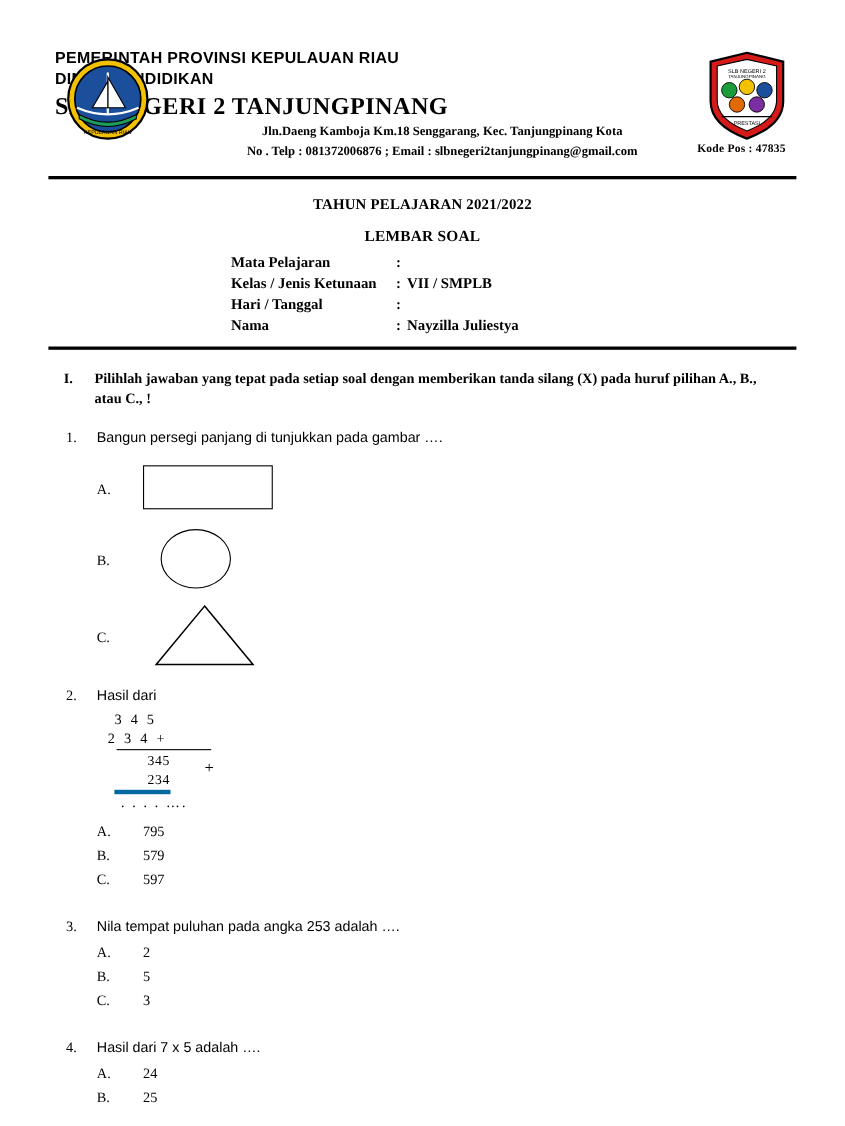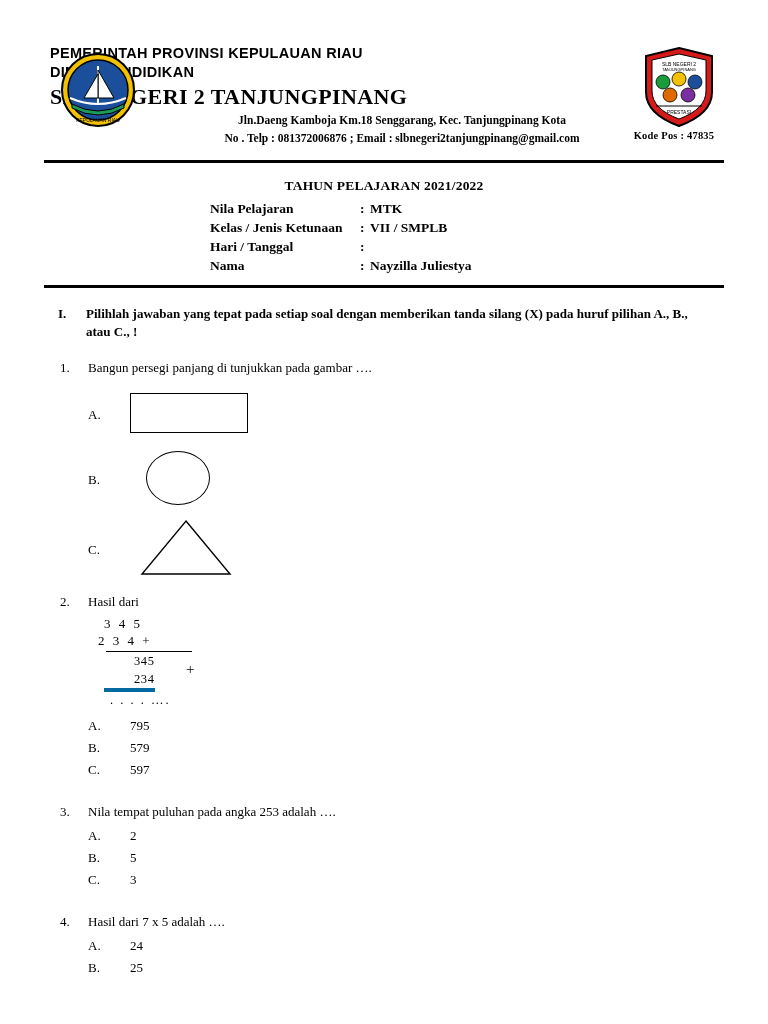--- a/index.html
+++ b/index.html
@@ -161,21 +161,21 @@
     font-size: 13px;
   }
   .q-num {
     width: 44px;
     padding-left: 16px;
     font-family: "Liberation Serif", serif;
     line-height: 18px;
   }
   .q-body { flex: 1; }
   .q-text {
-    font-family: Liberation Serif, serif;
+    font-family: Liberation Sans, sans-serif;
     font-size: 13px;
     line-height: 18px;
   }
   .opt-row {
     display: flex;
     font-family: "Liberation Serif", serif;
     font-size: 13px;
     line-height: 22px;
   }
   .opt-letter { width: 42px; }
@@ -279,27 +279,27 @@
       </svg>
     </div>
 
     <div class="kode-pos">Kode Pos : 47835</div>
   </div>
 
   <div class="rule-thick"></div>
 
   <div class="title-block">
     <div class="title-2">TAHUN PELAJARAN  2021/2022</div>
+    <div class="title-3">LEMBAR SOAL</div>
   </div>
 
   <div class="fields">
     <div class="field-row">
-      <span class="field-label">Nila Pelajaran</span>
+      <span class="field-label">Mata Pelajaran</span>
       <span class="field-colon">:</span>
-      <span class="field-value">MTK</span>
     </div>
     <div class="field-row">
       <span class="field-label">Kelas / Jenis Ketunaan</span>
       <span class="field-colon">:</span>
       <span class="field-value">VII / SMPLB</span>
     </div>
     <div class="field-row">
       <span class="field-label">Hari / Tanggal</span>
       <span class="field-colon">:</span>
       <span class="field-value"></span>

